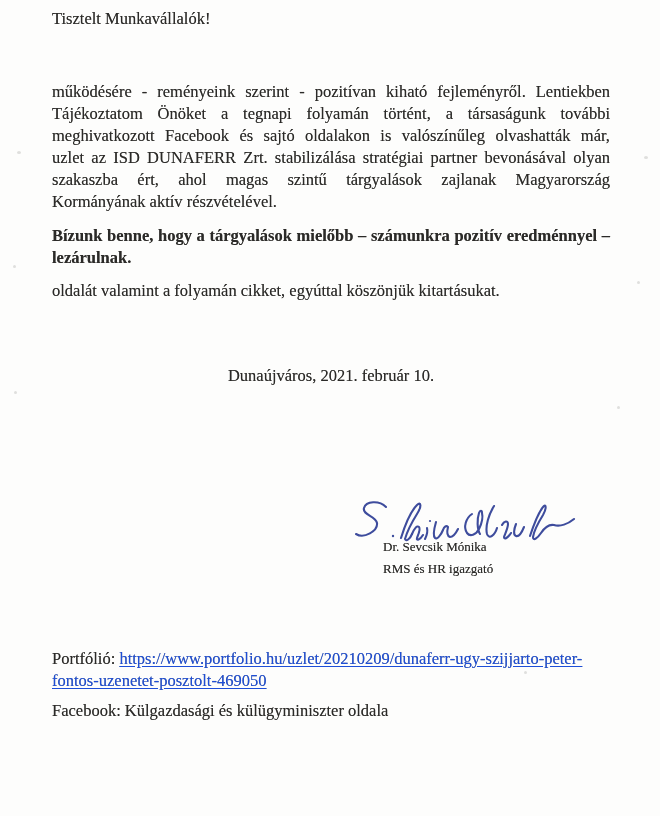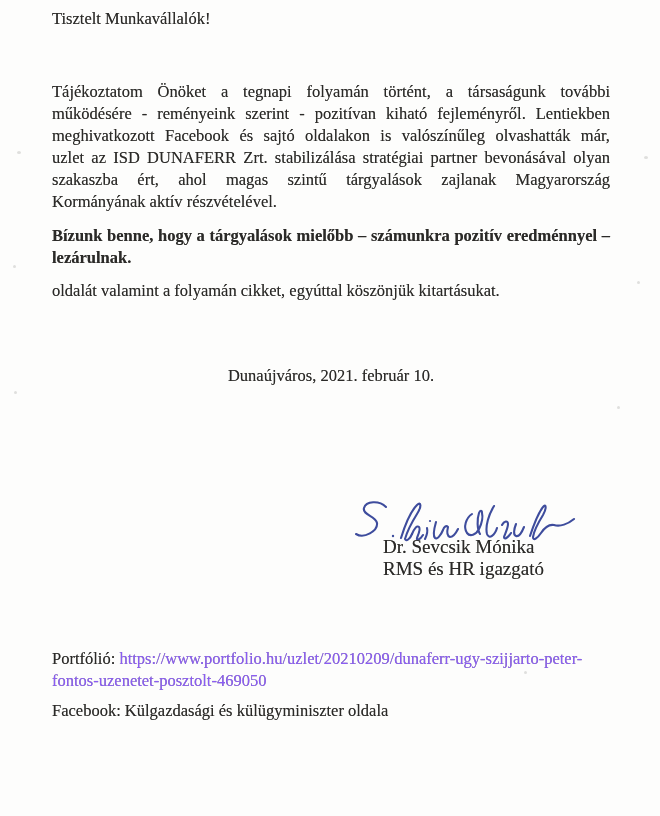--- a/index.html
+++ b/index.html
@@ -27,53 +27,54 @@
   .jfull {
     text-align: justify;
     text-align-last: justify;
   }
   .lastline {
     text-align: left;
   }
   .sig-text {
     position: absolute;
     left: 383px;
-    font-size: 19px;
+    font-size: 13px;
     line-height: 21.9px;
     text-shadow: 0 0 0.6px rgba(60,60,55,0.6);
   }
   .sig-svg {
     position: absolute;
     left: 346px;
     top: 494px;
     width: 230px;
     height: 52px;
   }
   .url {
+    text-decoration: underline;
     text-underline-offset: 2px;
-    color: #8b5cf6;
+    color: #1d4ed8;
     white-space: nowrap;
   }
   .nowrap { white-space: nowrap; }
   .speck {
     position: absolute;
     background: rgba(120,120,115,0.22);
     border-radius: 50%;
   }
 </style>
 </head>
 <body>
 
 <div class="page">
 
   <div class="block" style="top:8px;">Tisztelt Munkavállalók!</div>
 
   <div class="block" style="top:81px;">
+    <div class="jfull">működésére - reményeink szerint - pozitívan kiható fejleményről. Lentiekben</div>
     <div class="jfull">Tájékoztatom Önöket a tegnapi folyamán történt, a társaságunk további</div>
-    <div class="jfull">működésére - reményeink szerint - pozitívan kiható fejleményről. Lentiekben</div>
     <div class="jfull">meghivatkozott Facebook és sajtó oldalakon is valószínűleg olvashatták már,</div>
     <div class="jfull">uzlet az ISD DUNAFERR Zrt. stabilizálása stratégiai partner bevonásával olyan</div>
     <div class="jfull">szakaszba ért, ahol magas szintű tárgyalások zajlanak Magyarország</div>
     <div class="lastline">Kormányának aktív részvételével.</div>
   </div>
 
   <div class="block" style="top:225px;font-weight:bold;">
     <div class="jfull">Bízunk benne, hogy a tárgyalások mielőbb – számunkra pozitív eredménnyel –</div>
     <div class="lastline">lezárulnak.</div>
   </div>

